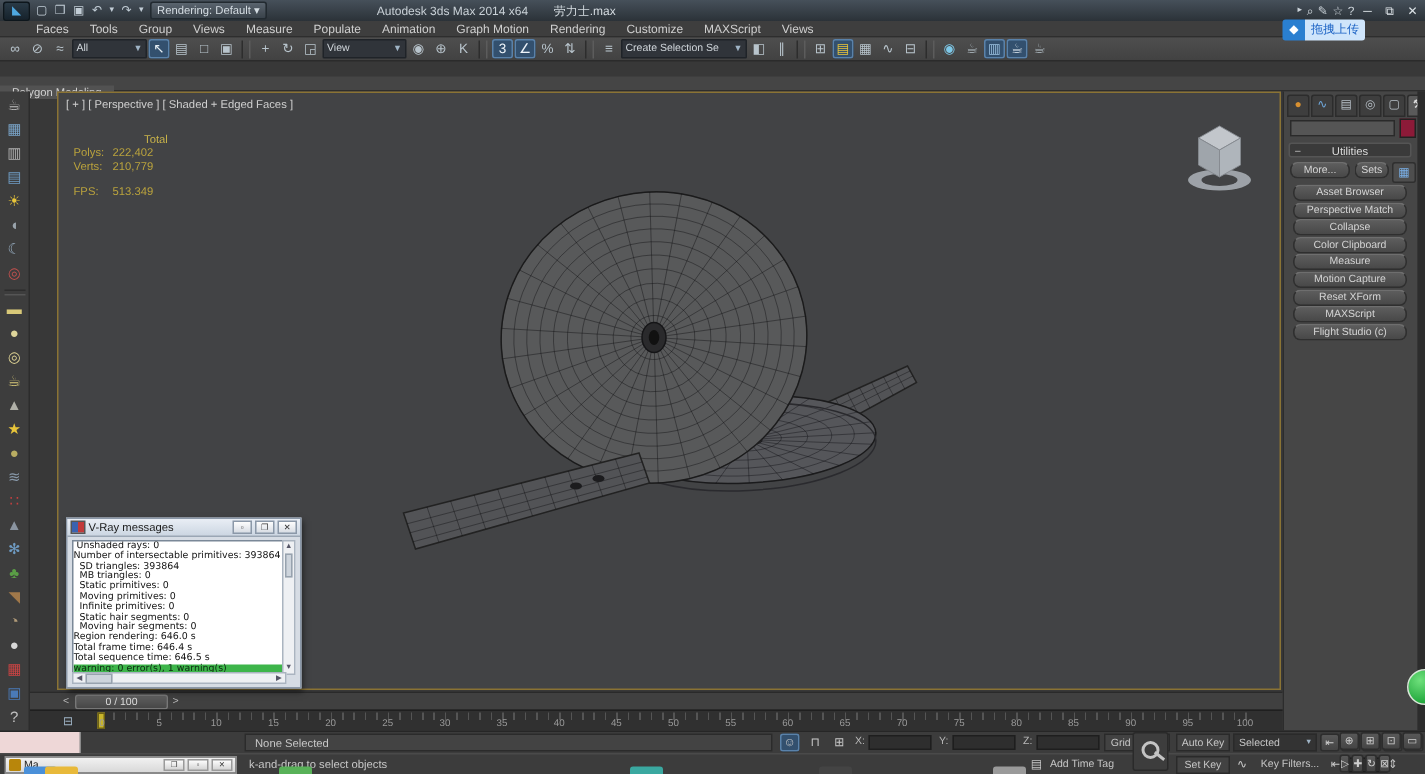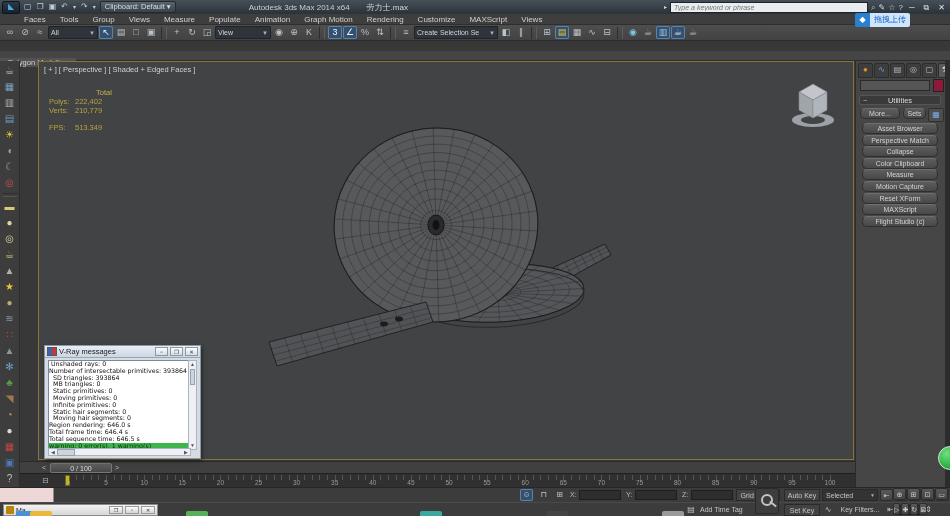--- a/index.html
+++ b/index.html
@@ -150,26 +150,25 @@
 
   <div id="titlebar" class="abs">
     <div id="logo">◣</div>
     <span class="qat">▢</span>
     <span class="qat">❒</span>
     <span class="qat">▣</span>
     <span class="qat">↶</span>
     <span class="qat" style="font-size:6px">▾</span>
     <span class="qat">↷</span>
     <span class="qat" style="font-size:6px">▾</span>
-    <span id="workspace-dd"><span>Clipboard: Default</span> ▾</span>
+    <span id="workspace-dd"><span>Rendering: Default</span> ▾</span>
     <span id="title-text">Autodesk 3ds Max  2014 x64</span>
     <span id="file-name">劳力士.max</span>
     <div id="search-wrap">
       <span class="tbar-ic" style="font-size:6px">▸</span>
-      <input id="search-input" placeholder="Type a keyword or phrase" style="">
       <span class="tbar-ic">⌕</span>
       <span class="tbar-ic">✎</span>
       <span class="tbar-ic">☆</span>
       <span class="tbar-ic">?</span>
       <span class="winbtn">─</span>
       <span class="winbtn">⧉</span>
       <span class="winbtn">✕</span>
     </div>
   </div>
 
@@ -463,20 +462,21 @@
       <span class="tick" style="left: 619.5px;">75</span>
       <span class="tick" style="left: 657.6px;">80</span>
       <span class="tick" style="left: 695.7px;">85</span>
       <span class="tick" style="left: 733.8px;">90</span>
       <span class="tick" style="left: 771.9px;">95</span>
       <span class="tick" style="left: 810px;">100</span>
     </div>
 
   <div id="status1" class="abs">
     <div id="listener"></div>
+    <div id="sel-bar">None Selected</div>
     <div class="sic" style="left:520px;background:#33506e;box-shadow:inset 0 0 0 1px #5a82aa;">☺</div>
     <div class="sic" style="left:537px;">⊓</div>
     <div class="sic" style="left:553px;">⊞</div>
     <span class="slabel" style="left:570px;">X:</span>
     <div class="field" style="left:579px;width:42px;"></div>
     <span class="slabel" style="left:626px;">Y:</span>
     <div class="field" style="left:635px;width:42px;"></div>
     <span class="slabel" style="left:682px;">Z:</span>
     <div class="field" style="left:691px;width:42px;"></div>
     <div class="sbox" style="left:738px;width:0px;border:none;"></div>
@@ -502,20 +502,21 @@
     </div>
 
   <div id="status2" class="abs">
     <div id="miniwin">
       <span class="mic"></span>
       <span class="mtitle">Ma...</span>
       <span class="mbtn">❐</span>
       <span class="mbtn">▫</span>
       <span class="mbtn">✕</span>
     </div>
+    <div id="prompt-bar">k-and-drag to select objects</div>
     <div class="sic" style="left:686px;width:10px;">▤</div>
     <div class="sbox" style="left:700px;width:62px;border:none;background:none;text-align:left;">Add Time Tag</div>
     <div class="sbox" style="left:784px;width:36px;">Set Key</div>
     <div class="sic" style="left:822px;width:12px;">∿</div>
     <div class="sbox" style="left:836px;width:48px;border:none;background:none;">Key Filters...</div>
     <div class="sic" style="left:884px;width:13px;">⇤</div>
     <div class="field" style="left:899px;width:26px;color:#ccc;font-size:7px;line-height:9px;padding-left:2px;">0</div>
     <div class="sic" style="left:925px;width:7px;" style2="">⇕</div>
 
   </div>

